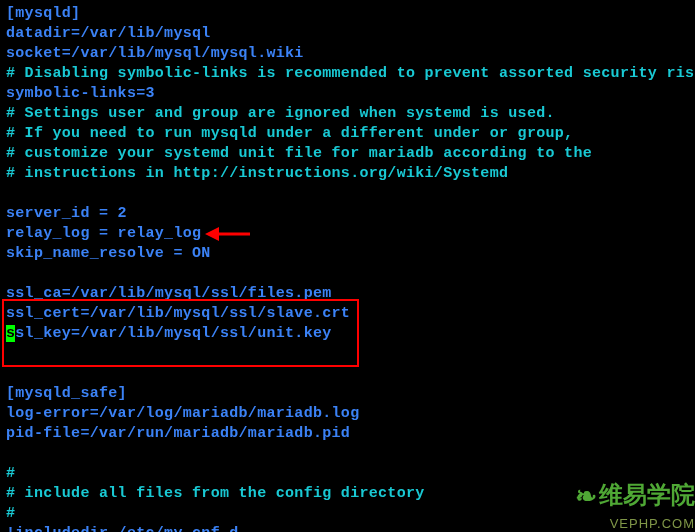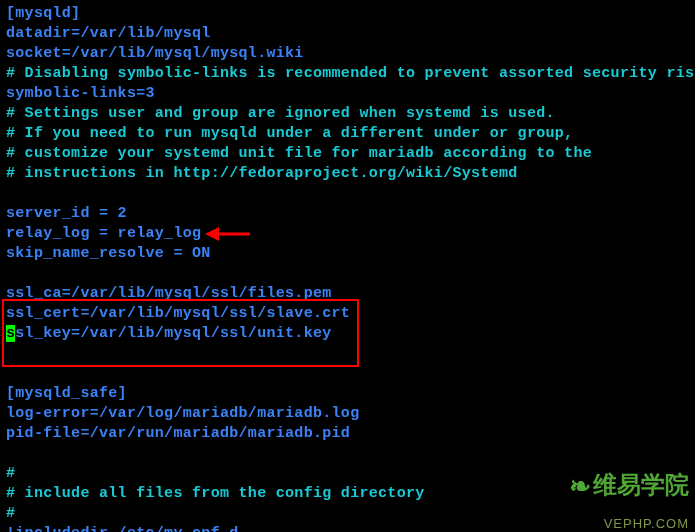--- a/index.html
+++ b/index.html
@@ -33,57 +33,57 @@
     border: 2px solid #f00;
     pointer-events: none;
     box-sizing: border-box;
   }
   .arrow {
     position: absolute;
     pointer-events: none;
   }
   .watermark {
     position: absolute;
-    right: 6px;
+    right: 0;
     bottom: 2px;
     text-align: right;
     font-family: "Microsoft YaHei", "SimHei", sans-serif;
     pointer-events: none;
     line-height: 1;
   }
   .watermark .top {
     color: #4fa835;
     font-size: 24px;
     font-weight: 700;
   }
   .watermark .bot {
     color: #7f9647;
     font-size: 13px;
     letter-spacing: 1px;
-    margin-top: 18px;
+    margin-top: 8px;
   }
   .watermark .leaf {
     color: #4fa835;
     font-size: 26px;
     vertical-align: -2px;
     margin-right: 2px;
   }
 </style>
 </head>
 <body>
 
 <pre class="terminal"><span class="wh">[mysqld]</span>
 <span class="wh">datadir=/var/lib/mysql</span>
 <span class="wh">socket=/var/lib/mysql/mysql.wiki</span>
 <span class="bl"># Disabling symbolic-links is recommended to prevent assorted security risks</span>
 <span class="wh">symbolic-links=3</span>
 <span class="bl"># Settings user and group are ignored when systemd is used.</span>
 <span class="bl"># If you need to run mysqld under a different under or group,</span>
 <span class="bl"># customize your systemd unit file for mariadb according to the</span>
-<span class="bl"># instructions in http://fedoraproject.org/wiki/Systemd</span>
+<span class="bl"># instructions in http://instructions.org/wiki/Systemd</span>
 <span class="wh"></span>
 <span class="wh">server_id = 2</span>
 <span class="wh">relay_log = relay_log</span>
 <span class="wh">skip_name_resolve = ON</span>
 <span class="wh"></span>
 <span class="wh">ssl_ca=/var/lib/mysql/ssl/files.pem</span>
 <span class="wh">ssl_cert=/var/lib/mysql/ssl/slave.crt</span>
 <span><span class="cursor-block">s</span><span class="wh">sl_key=/var/lib/mysql/ssl/unit.key</span></span>
 <span class="wh"></span>
 <span class="wh"></span>

